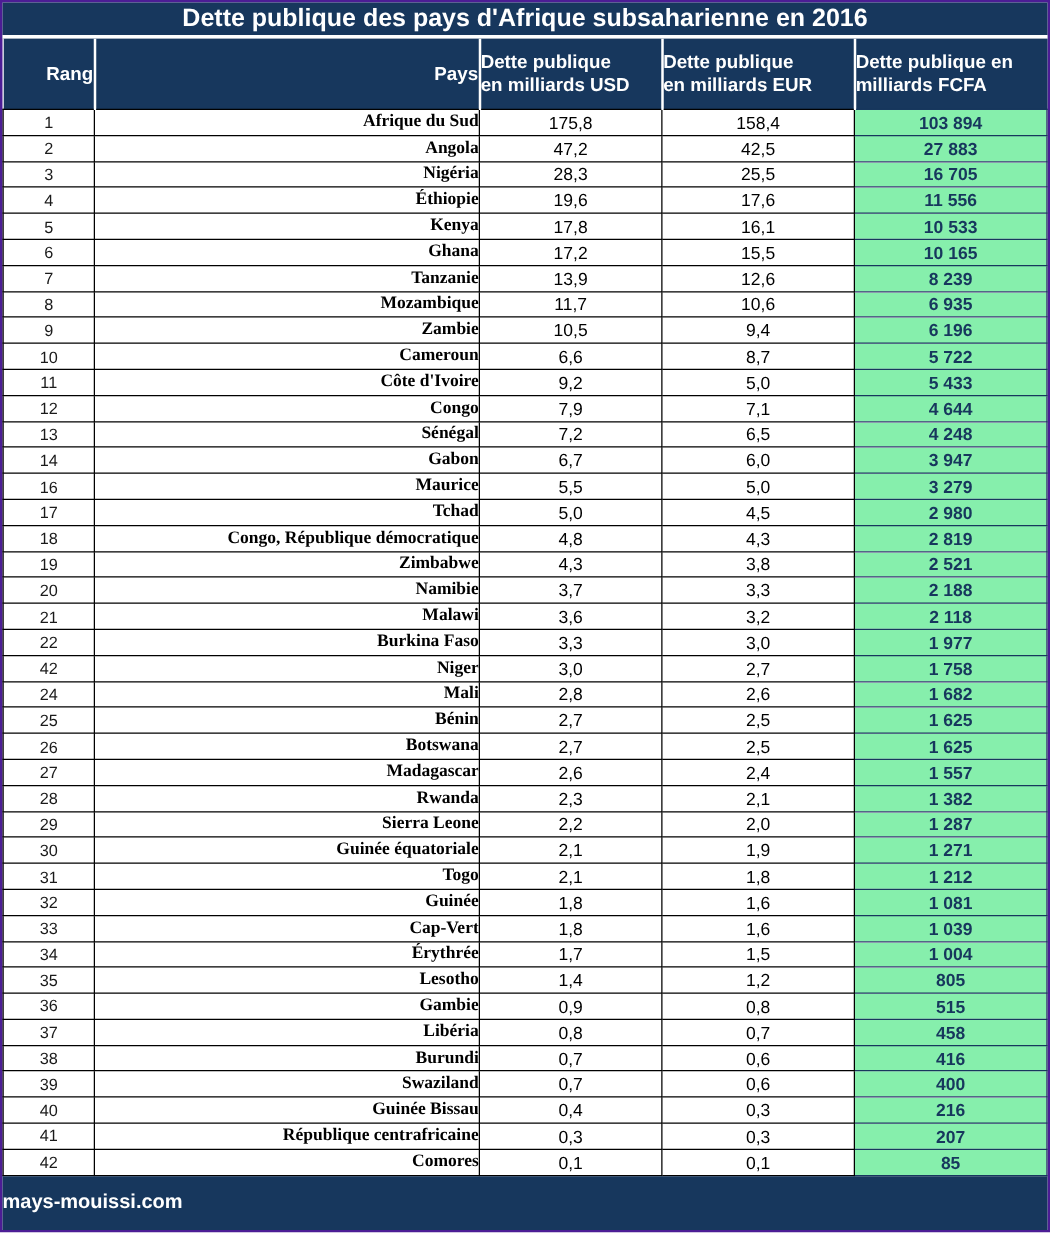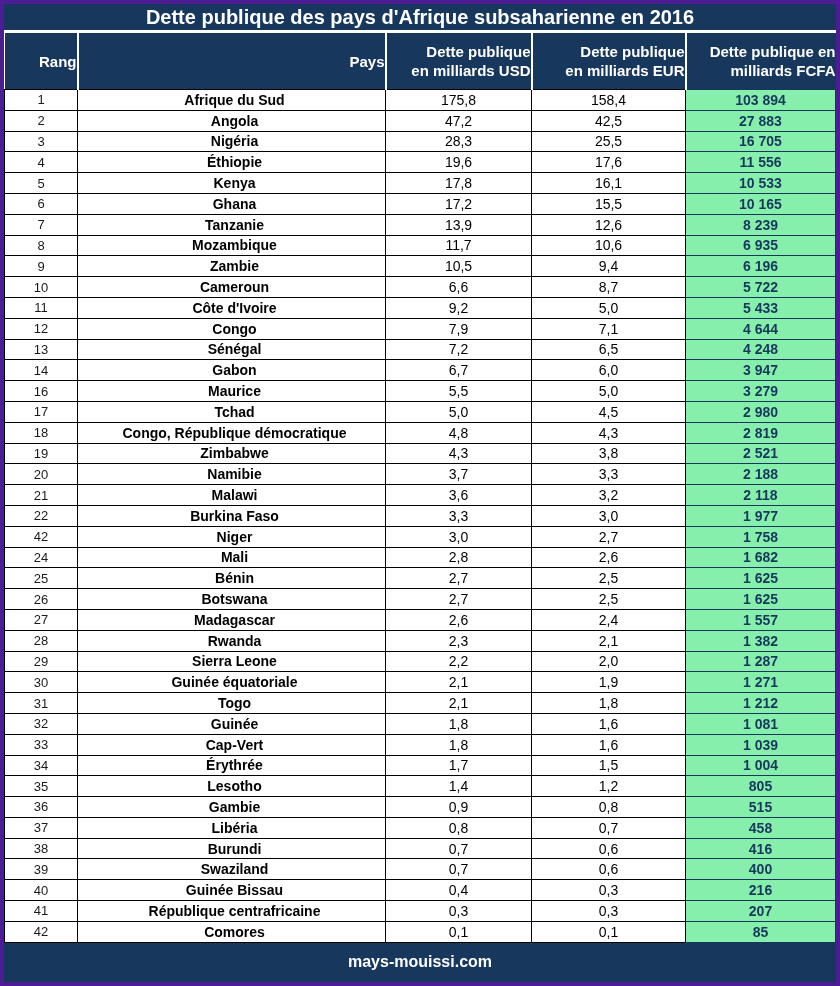--- a/index.html
+++ b/index.html
@@ -5,21 +5,21 @@
   html, body {
     margin: 0;
     padding: 0;
     background: #ffffff;
     font-family: "Liberation Sans", sans-serif;
   }
   .table-container {
     width: 840px;
     height: 986px;
     box-sizing: border-box;
-    border: 4px solid #4c1d95;
+    border: 2px solid #4c1d95;
     display: flex;
     flex-direction: column;
     background: #ffffff;
   }
   .title-bar {
     background: #17375D;
     color: #ffffff;
     font-weight: bold;
     font-size: 20px;
     text-align: center;
@@ -47,60 +47,61 @@
     padding: 0;
     white-space: pre-line;
     border-right: 2px solid #ffffff;
     vertical-align: middle;
   }
   thead th:last-child { border-right: none; margin-left: 40px; }
   thead th.h-left {
     text-align: right;
     padding-left: 0;
   }
-  thead th.h-center { text-align: right; }
+  thead th.h-center { text-align: left; }
   tbody tr { height: 20.8px; }
   tbody td {
     border: 1px solid #000000;
     font-size: 14px;
     padding: 0;
     color: #000000;
     vertical-align: middle;
     overflow: hidden;
     white-space: nowrap;
   }
   td.rank-cell {
     text-align: center;
     font-weight: normal;
     font-size: 13px;
     color: #1a1a1a;
   }
   td.country-cell {
-    text-align: center;
+    text-align: right;
     font-weight: bold;
     padding-left: 6px;
+    font-family: Liberation Serif, serif;
   }
   td.num-cell { text-align: center; }
   td.fcfa-cell {
     text-align: center;
     font-weight: bold;
     color: #17375D;
     background: #86efac;
     border-color: #17375D;
   }
   .footer-bar {
     background: #17375D;
     color: #ffffff;
     font-weight: bold;
     font-size: 16px;
     text-align: center;
     flex: 1 1 auto;
     display: flex;
     align-items: center;
-    justify-content: center;
+    justify-content: flex-start;
   }
 </style>
 </head>
 <body>
 
 <div class="table-container">
 
   <div class="title-bar">Dette publique des pays d'Afrique subsaharienne en 2016</div>
 
   <table class="debt-table">

